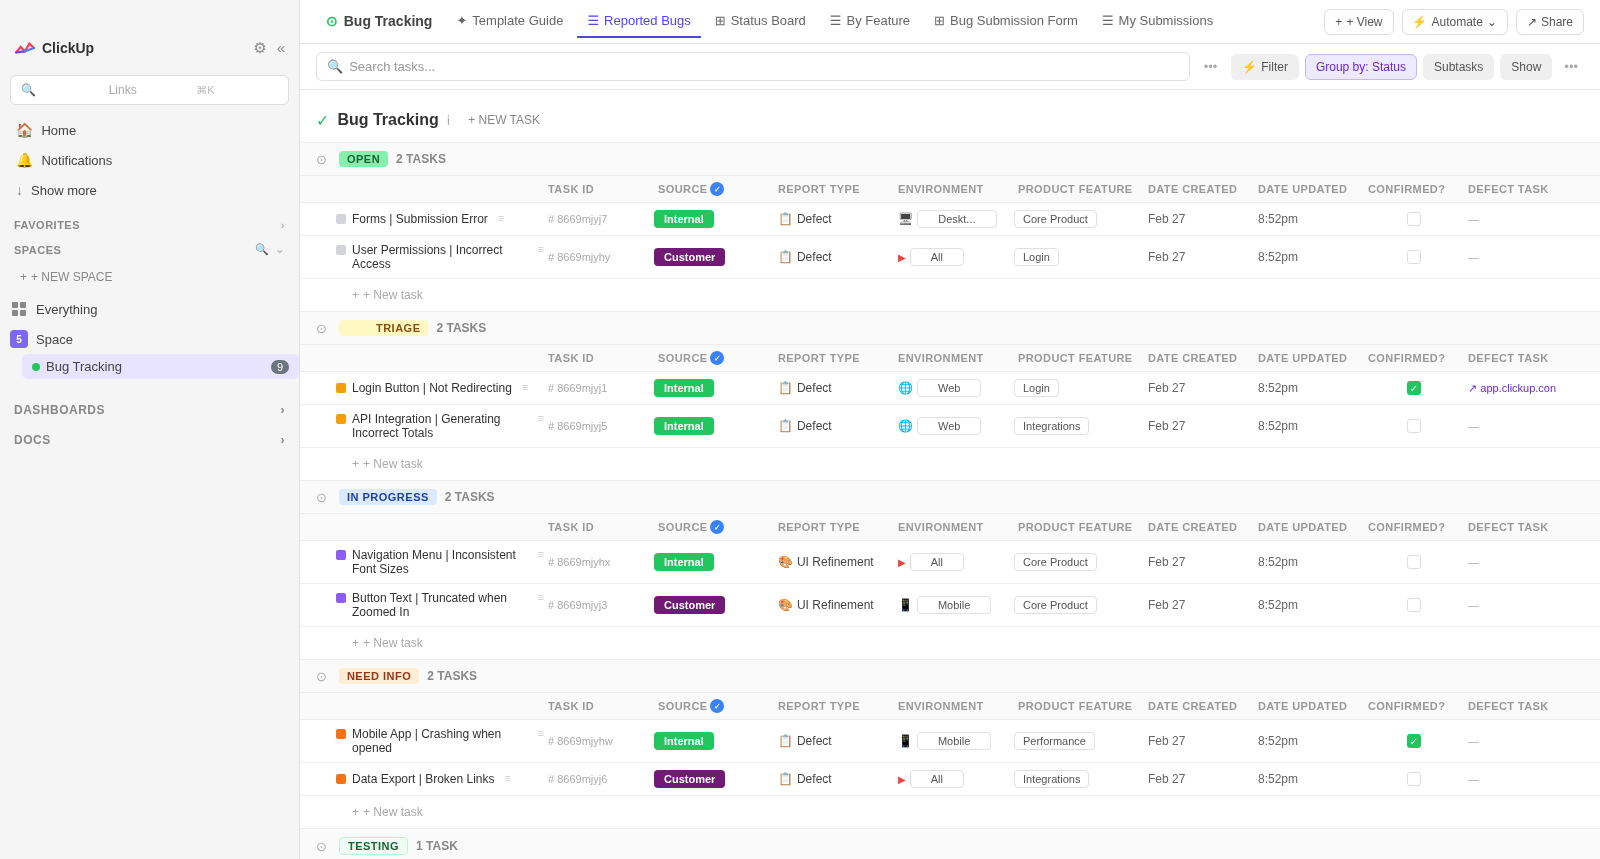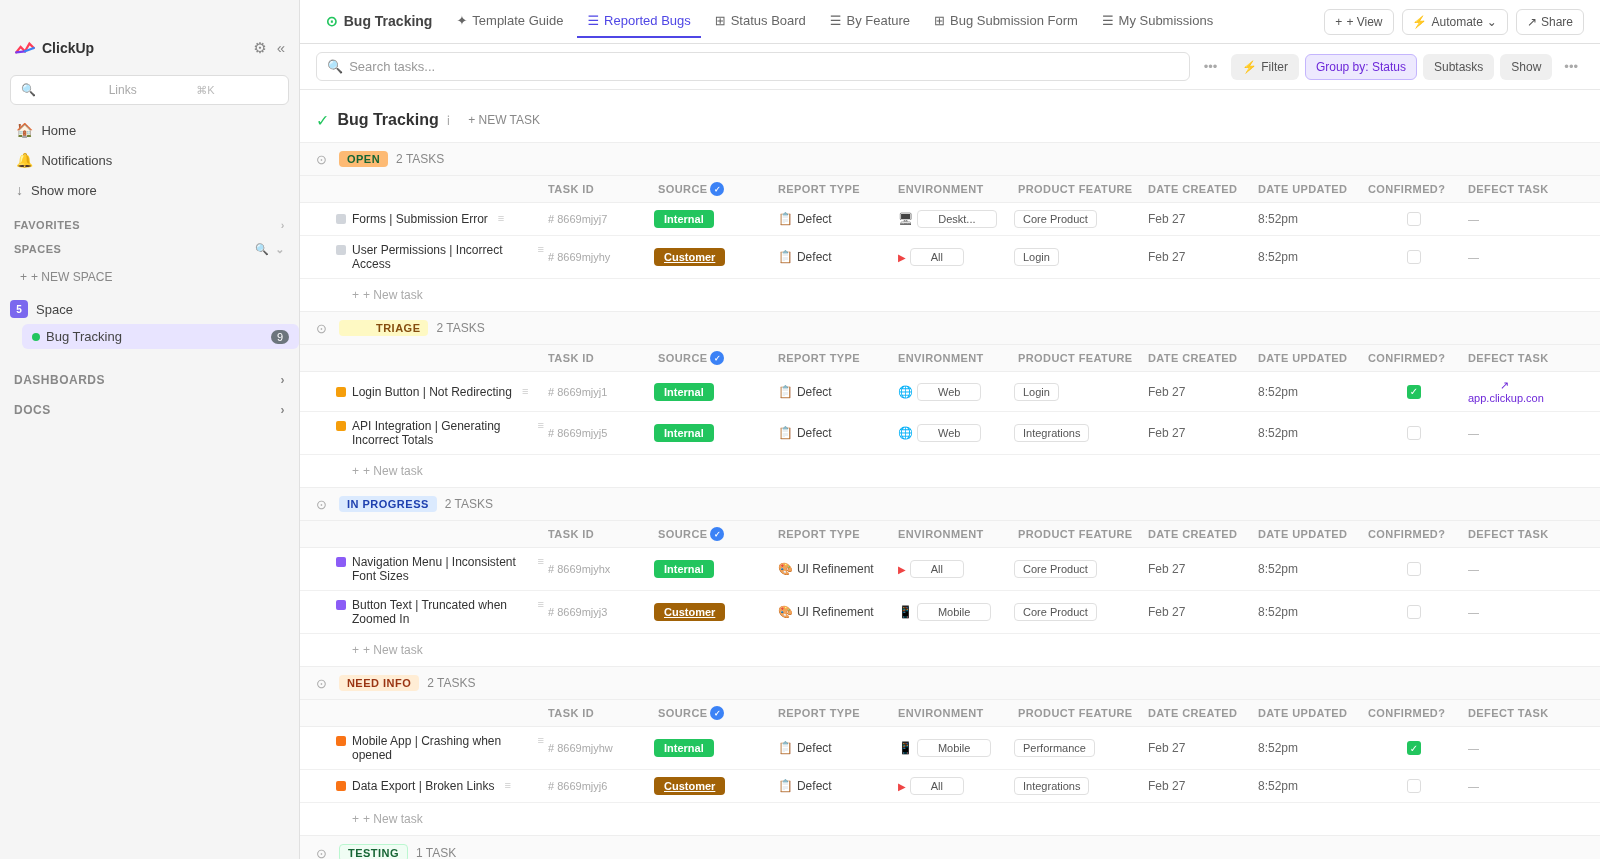--- a/index.html
+++ b/index.html
@@ -14,21 +14,21 @@
     .sidebar-header-icons span { cursor: pointer; font-size: 15px; }
 
     #search-bar { margin: 4px 10px; background: #fff; border: 1px solid #ddd; border-radius: 6px; padding: 7px 10px; display: flex; align-items: center; gap: 6px; cursor: text; }
     #search-bar span { color: #aaa; font-size: 12px; flex: 1; }
     #search-bar .shortcut { color: #bbb; font-size: 11px; }
 
     .sidebar-nav { padding: 6px 6px; }
     .sidebar-nav-item { display: flex; align-items: center; gap: 8px; padding: 7px 10px; border-radius: 6px; cursor: pointer; color: #444; font-size: 13px; }
     .sidebar-nav-item .nav-icon { font-size: 14px; color: #888; }
 
-    .sidebar-section-label { padding: 8px 14px 4px; font-size: 11px; font-weight: 600; color: #888; letter-spacing: 0.5px; display: flex; align-items: flex-start; justify-content: space-between; }
+    .sidebar-section-label { padding: 8px 14px 4px; font-size: 11px; font-weight: 600; color: #888; letter-spacing: 0.5px; display: flex; align-items: flex-end; justify-content: space-between; }
     .sidebar-section-label .section-icons { display: flex; gap: 6px; color: #bbb; }
 
     .new-space-btn { margin: 4px 10px; padding: 6px 10px; background: none; border: none; color: #888; font-size: 12px; cursor: pointer; display: flex; align-items: center; gap: 4px; border-radius: 5px; }
 
     .space-item { display: flex; align-items: center; gap: 8px; padding: 6px 10px; border-radius: 6px; cursor: pointer; color: #444; font-size: 13px; }
     .space-icon { width: 18px; height: 18px; border-radius: 4px; background: #7b68ee; display: flex; align-items: center; justify-content: center; color: #fff; font-size: 10px; font-weight: 700; }
     .space-everything { width: 18px; height: 18px; display: flex; align-items: center; justify-content: center; }
 
     .space-children { padding-left: 22px; }
     .space-child-item { display: flex; align-items: center; gap: 6px; padding: 5px 10px; border-radius: 6px; cursor: pointer; color: #444; font-size: 13px; }
@@ -64,63 +64,63 @@
     .content-header { display: flex; align-items: center; gap: 8px; padding: 6px 16px 10px; }
     .content-header .check-icon { color: #22c55e; font-size: 16px; }
     .content-title { font-size: 16px; font-weight: 600; color: #333; }
     .content-info-icon { color: #aaa; cursor: pointer; }
     .new-task-btn { display: flex; align-items: center; gap: 4px; padding: 5px 10px; border: none; background: none; color: #888; font-size: 12px; cursor: pointer; border-radius: 5px; }
 
     
     .task-group { margin-bottom: 0; }
     .group-header { display: flex; align-items: center; gap: 8px; padding: 8px 16px; background: #fafafa; border-bottom: 1px solid #eee; border-top: 1px solid #eee; }
     .group-status-badge { padding: 2px 8px; border-radius: 4px; font-size: 11px; font-weight: 700; letter-spacing: 0.5px; }
-    .badge-open { background: #fdba74; color: #166534; }
+    .badge-open { background: #86efac; color: #166534; }
     .badge-triage { background: #fef9c3; color: #854d0e; padding-left: 37px; }
     .badge-inprogress { background: #dbeafe; color: #1e40af; }
     .badge-needinfo { background: #ffedd5; color: #9a3412; }
     .badge-testing { background: #f0fdf4; color: #166534; border: 1px solid #bbf7d0; }
-    .group-count { font-size: 12px; color: #888; }
+    .group-count { font-size: 12px; color: #888; font-weight: bold; }
     .group-expand { color: #aaa; cursor: pointer; margin-right: 4px; }
 
     .table-header { display: grid; grid-template-columns: 1fr 110px 120px 120px 120px 130px 110px 110px 100px 120px; align-items: center; padding: 6px 16px 6px 36px; background: #fafafa; border-bottom: 1px solid #eee; font-size: 11px; font-weight: 600; color: #999; letter-spacing: 0.4px; gap: 0; }
     .col-header { padding: 0 4px; }
     .col-source { display: flex; align-items: center; gap: 3px; }
     .source-verify { width: 14px; height: 14px; background: #3b82f6; border-radius: 50%; display: inline-flex; align-items: center; justify-content: center; color: #fff; font-size: 8px; }
 
     .task-row { display: grid; grid-template-columns: 1fr 110px 120px 120px 120px 130px 110px 110px 100px 120px; align-items: center; padding: 7px 16px 7px 36px; border-bottom: 1px solid #f0f0f0; font-size: 12px; color: #444; gap: 0; }
     .task-name-cell { display: flex; align-items: flex-start; gap: 6px; }
     .task-status-dot { width: 10px; height: 10px; border-radius: 2px; margin-top: 2px; flex-shrink: 0; }
     .dot-gray { background: #d1d5db; }
     .dot-yellow { background: #f59e0b; }
     .dot-purple { background: #8b5cf6; }
     .dot-orange { background: #f97316; }
     .task-name { font-size: 12px; color: #333; }
     .task-desc-icon { color: #ccc; font-size: 11px; margin-left: 4px; }
     .task-id { font-size: 11px; color: #aaa; padding: 0 4px; }
 
     .source-badge { padding: 3px 10px; border-radius: 4px; font-size: 11px; font-weight: 600; color: #fff; display: inline-flex; align-items: center; }
     .source-internal { background: #22c55e; }
-    .source-customer { background: #a16207; text-decoration: underline; }
+    .source-customer { background: #701a75; }
 
     .report-type-cell { display: flex; align-items: center; gap: 4px; padding: 0 4px; }
     .defect-icon { color: #ef4444; font-size: 12px; }
     .ui-icon { color: #f59e0b; font-size: 12px; }
 
     .env-cell { display: flex; align-items: center; gap: 4px; padding: 0 4px; }
     .env-badge { border: 1px solid #e0e0e0; border-radius: 4px; padding: 2px 20px; font-size: 11px; color: #555; background: #fff; }
 
     .product-badge { border: 1px solid #e0e0e0; border-radius: 4px; padding: 2px 8px; font-size: 11px; color: #555; background: #fff; }
 
     .date-cell { font-size: 12px; color: #666; padding: 0 4px; }
     .confirmed-cell { display: flex; align-items: center; justify-content: center; padding: 0 4px; }
     .checkbox { width: 14px; height: 14px; border: 1px solid #ddd; border-radius: 3px; display: inline-block; }
     .checkbox-checked { width: 14px; height: 14px; background: #22c55e; border-radius: 3px; display: inline-flex; align-items: center; justify-content: center; color: #fff; font-size: 10px; }
     .defect-task-cell { font-size: 11px; color: #aaa; padding: 0 4px; }
-    .defect-link { color: #6d28d9; font-size: 11px; margin-left: 32px; }
+    .defect-link { color: #6d28d9; font-size: 11px; }
 
     .add-task-row { padding: 6px 16px 6px 46px; }
     .add-task-btn { display: inline-flex; align-items: center; gap: 4px; color: #aaa; font-size: 12px; cursor: pointer; padding: 3px 6px; border-radius: 4px; }
 
     ::-webkit-scrollbar { width: 6px; height: 6px; }
     ::-webkit-scrollbar-track { background: #f1f1f1; }
     ::-webkit-scrollbar-thumb { background: #ccc; border-radius: 3px; }
   </style>
 </head>
 <body>
@@ -173,20 +173,31 @@
       <span>🔍</span>
       <span>⌄</span>
     </div>
   </div>
 
   <button class="new-space-btn">
     <span>+</span>
     <span>+ NEW SPACE</span>
   </button>
 
+  <div class="space-item">
+    <div class="space-everything">
+      <svg width="16" height="16" viewBox="0 0 16 16">
+          <rect x="1" y="1" width="6" height="6" rx="1" fill="#888"></rect>
+          <rect x="9" y="1" width="6" height="6" rx="1" fill="#888"></rect>
+          <rect x="1" y="9" width="6" height="6" rx="1" fill="#888"></rect>
+          <rect x="9" y="9" width="6" height="6" rx="1" fill="#888"></rect>
+        </svg>
+    </div>
+    <span>Everything</span>
+  </div>
 
   <div class="space-item">
     <div class="space-icon">
       <span>5</span>
     </div>
     <span>Space</span>
   </div>
 
   <div class="space-children">
     <div class="space-child-item active">

